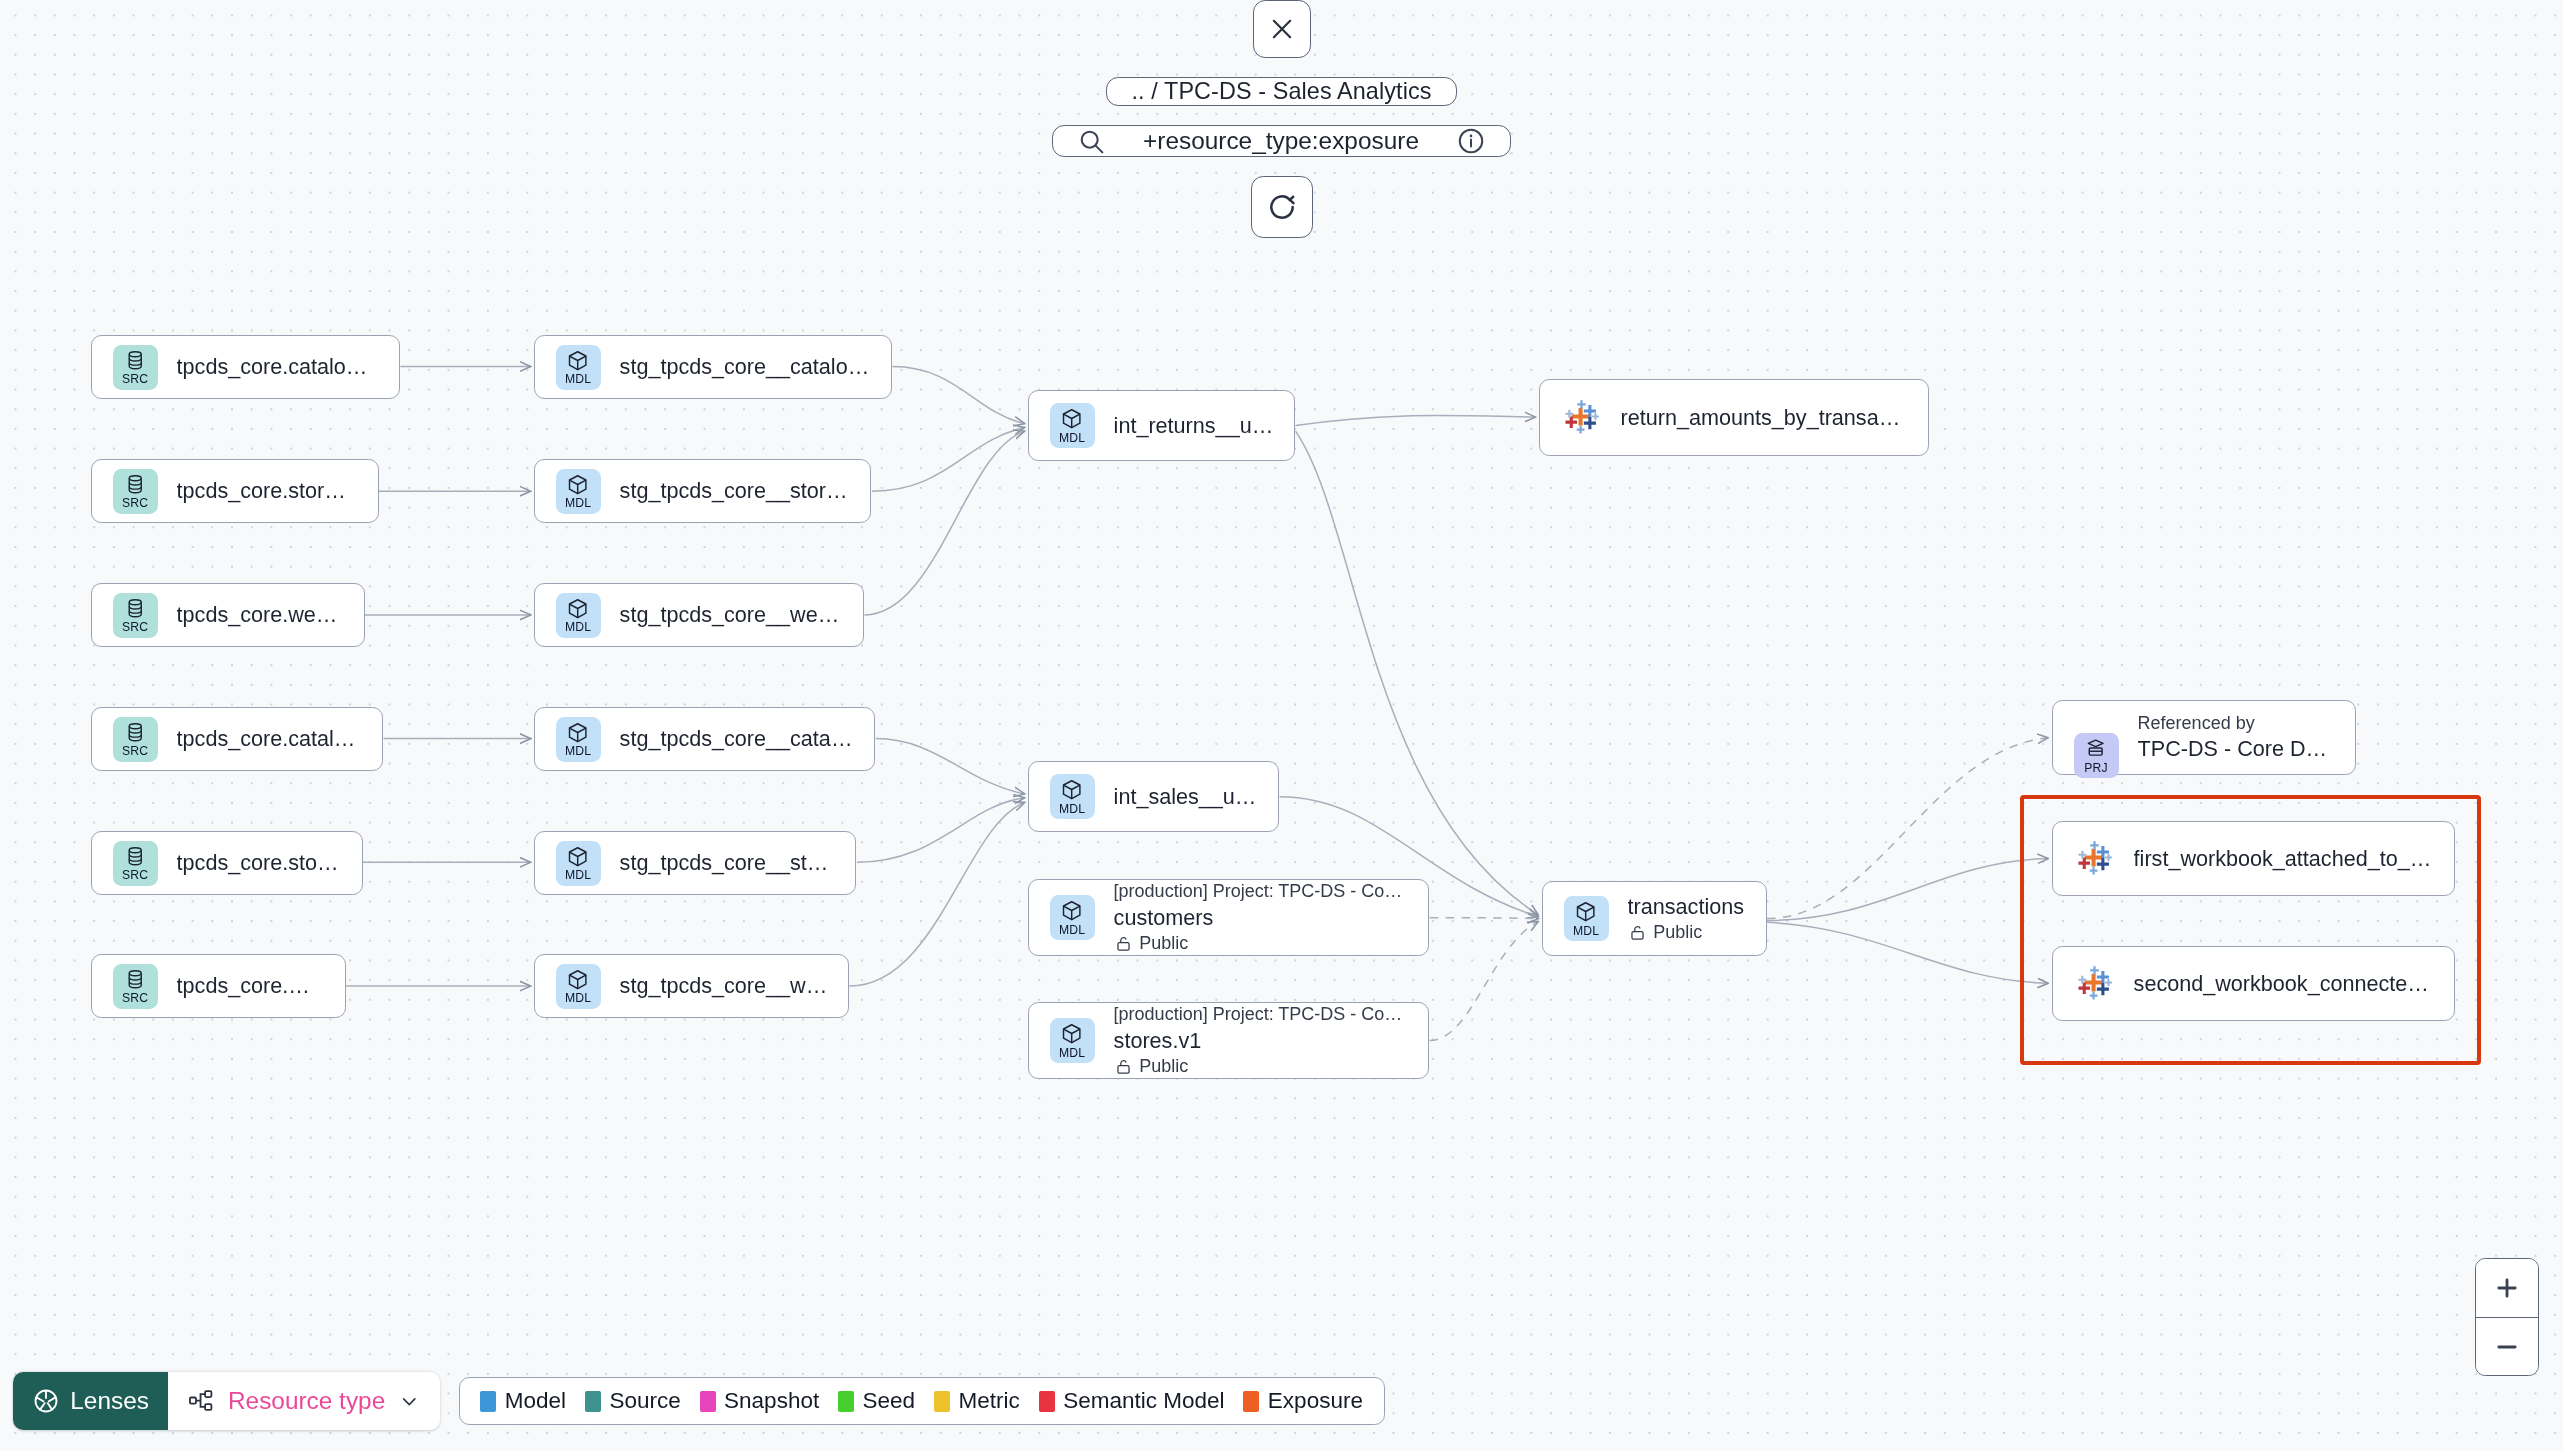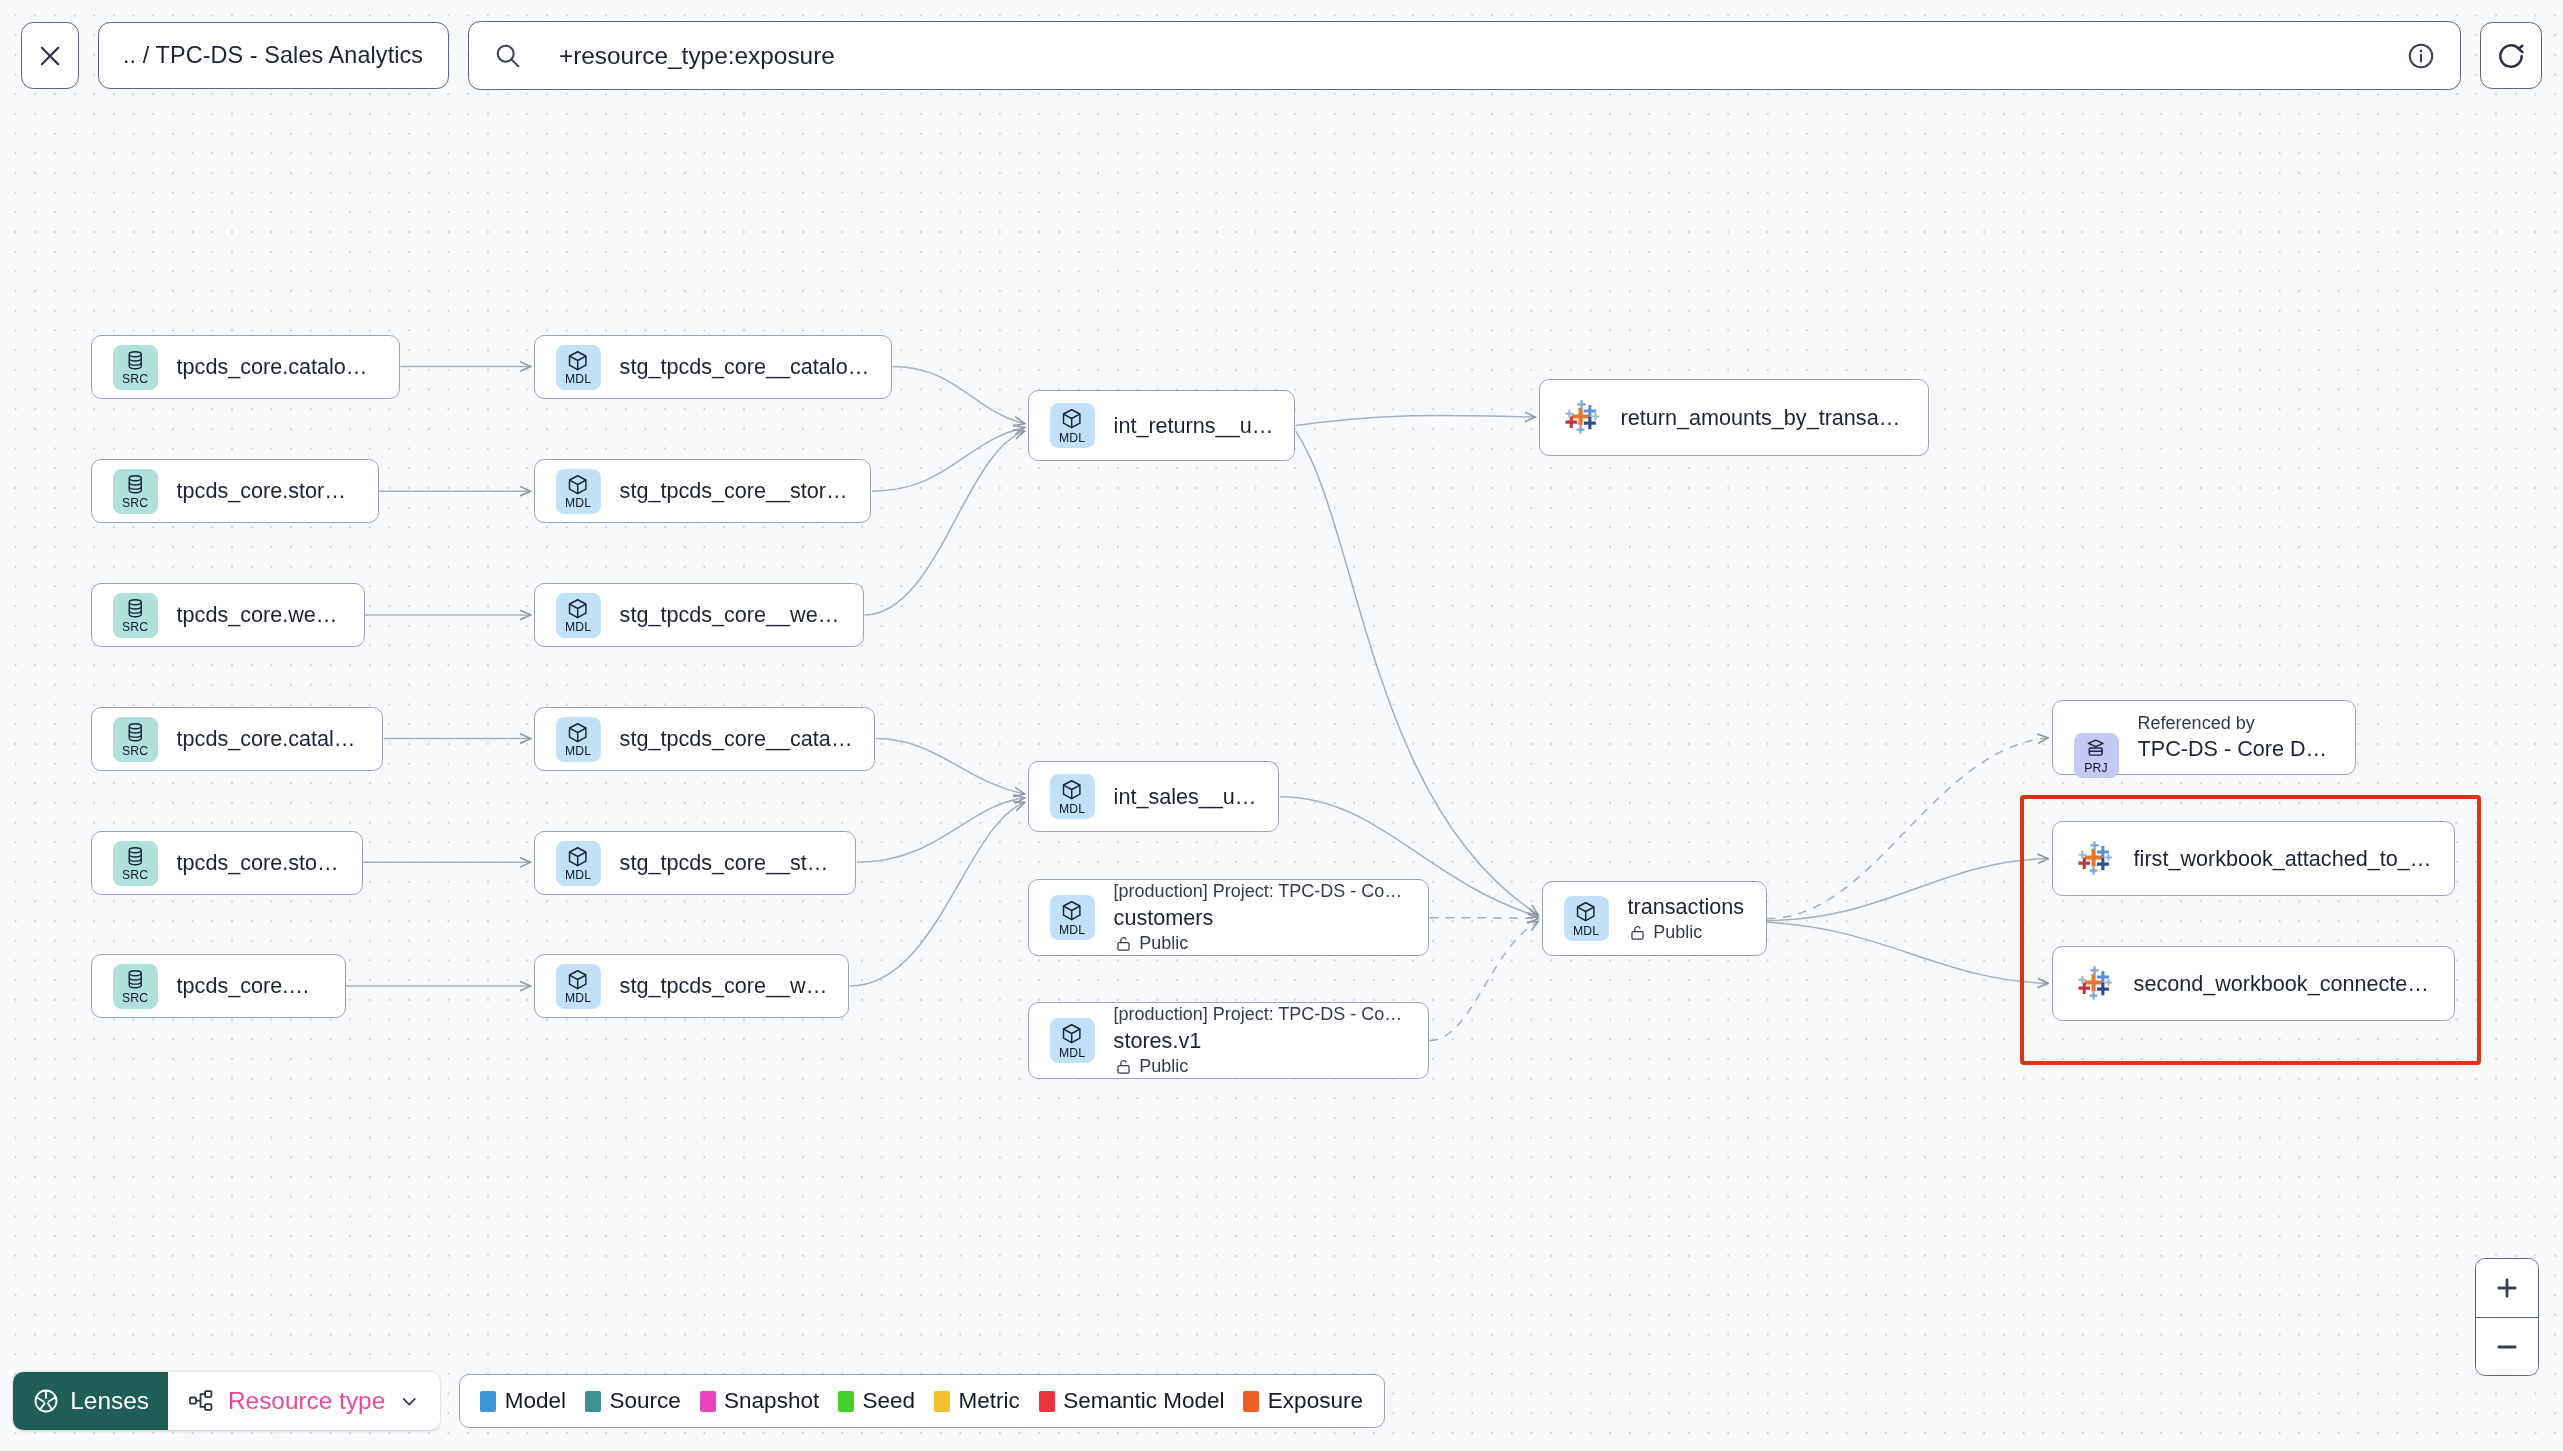--- a/index.html
+++ b/index.html
@@ -14,21 +14,21 @@
     width: 2563px; height: 1451px;
     background-color: #f7f9fb;
     background-image: radial-gradient(circle, #cdd4de 1px, transparent 1.1px);
     background-size: 19.7px 19.7px;
     background-position: 5.6px 5.6px;
   }
 
   
   .topbar {
     position:absolute; top:0; left:0; width:2563px; height:111px;
-    display:flex; align-items:center; gap:19px; padding:0 20.6px;
+    display:flex; align-items:center; gap:19px; padding:0 20.6px;flex-direction:column;
   }
   .tb-btn {
     background:#fff; border:1.5px solid #5b6478; border-radius:12.2px;
     display:flex; align-items:center; justify-content:center;
     cursor:pointer;
   }
   .close-btn { width:58px; height:67px; flex:0 0 58px; }
   .crumb-btn {
     height:67px; padding:0 24.4px; font-size:23.4px; color:#1d2430;
     white-space:nowrap; letter-spacing:0.1px;
@@ -91,21 +91,21 @@
   }
   .lenses-tab {
     background:#1f5e56; color:#fff; display:flex; align-items:center;
     gap:10.3px; padding:0 19px; font-size:24.4px; cursor:pointer;
   }
   .restype-tab {
     background:#fff; color:#ec4899; display:flex; align-items:center;
     gap:13px; padding:0 19px; font-size:24.4px; cursor:pointer;
   }
   .legend {
-    height:54px; background:#fff; border:1.4px solid #9aa2b1;
+    height:48px; background:#fff; border:1.4px solid #9aa2b1;
     border-radius:10.3px; display:flex; align-items:center;
     gap:19px; padding:0 20.6px;
   }
   .legend-item { display:flex; align-items:center; gap:8.4px;
                  font-size:22.5px; color:#151b26; white-space:nowrap; }
   .swatch { width:16px; height:21.6px; border-radius:1.9px; flex:0 0 16px; }
 
   
   .zoomctl {
     position:absolute; right:24.4px; bottom:75px;

